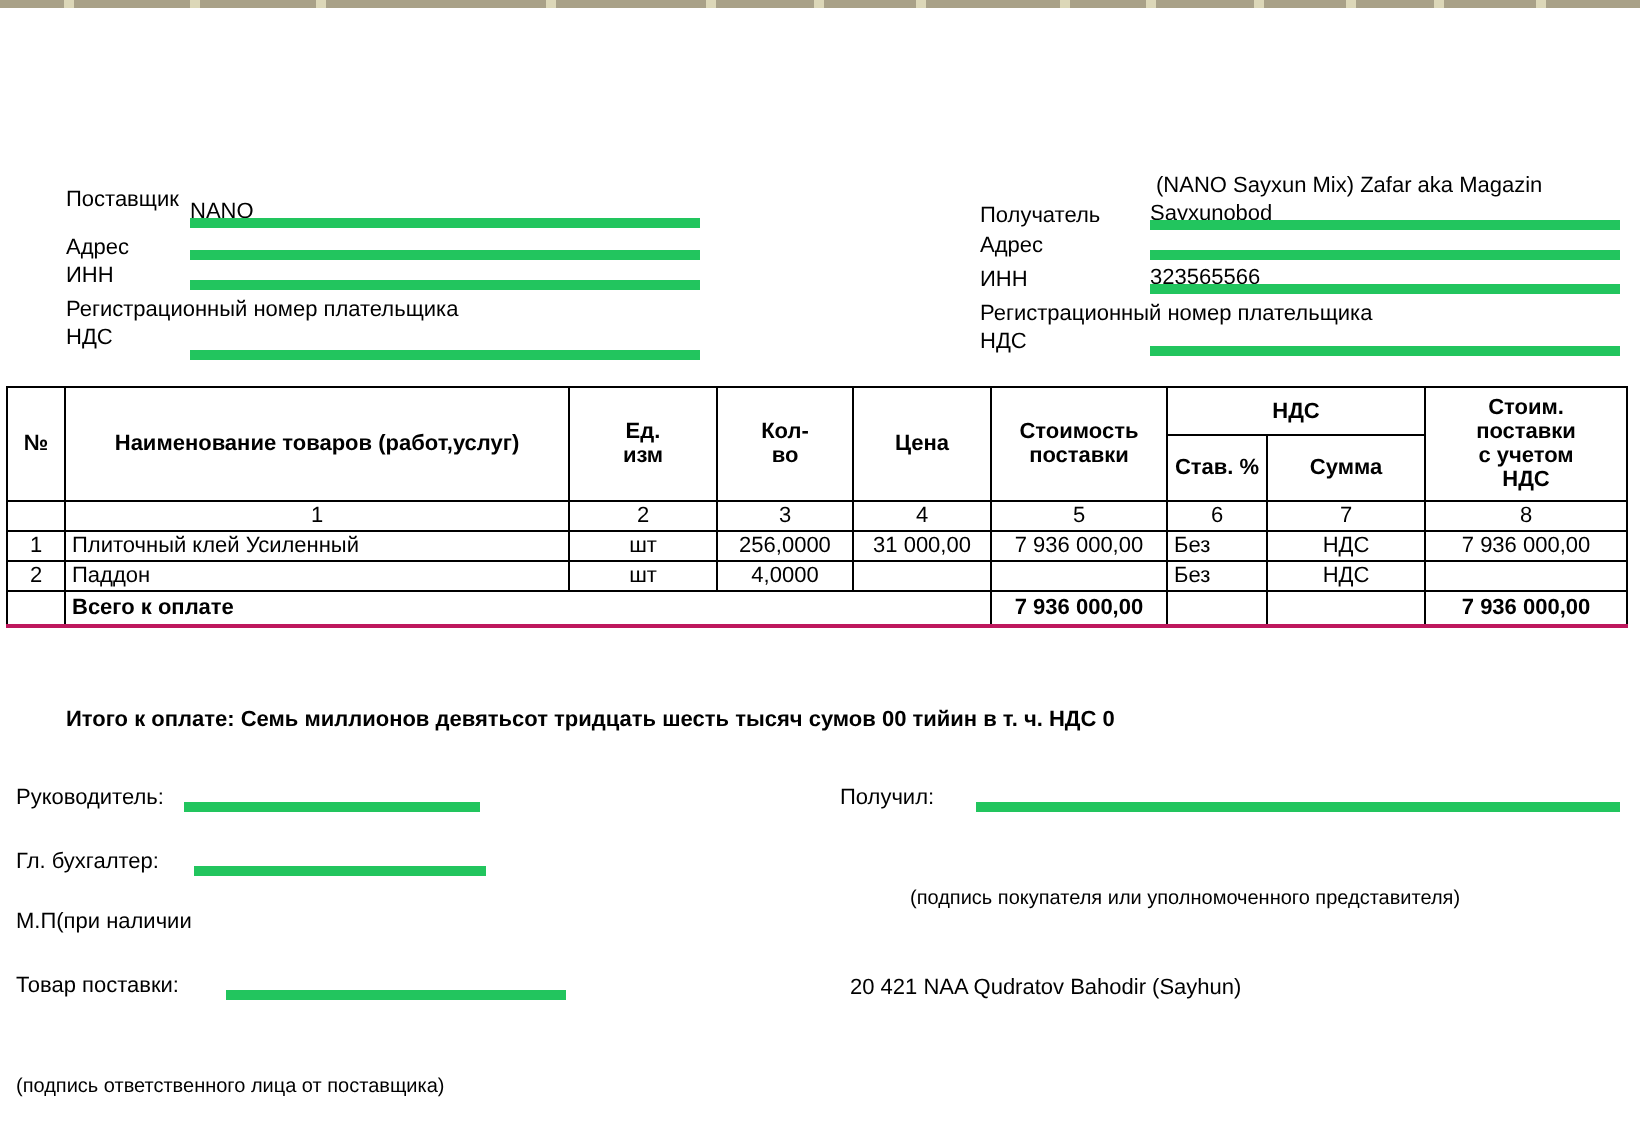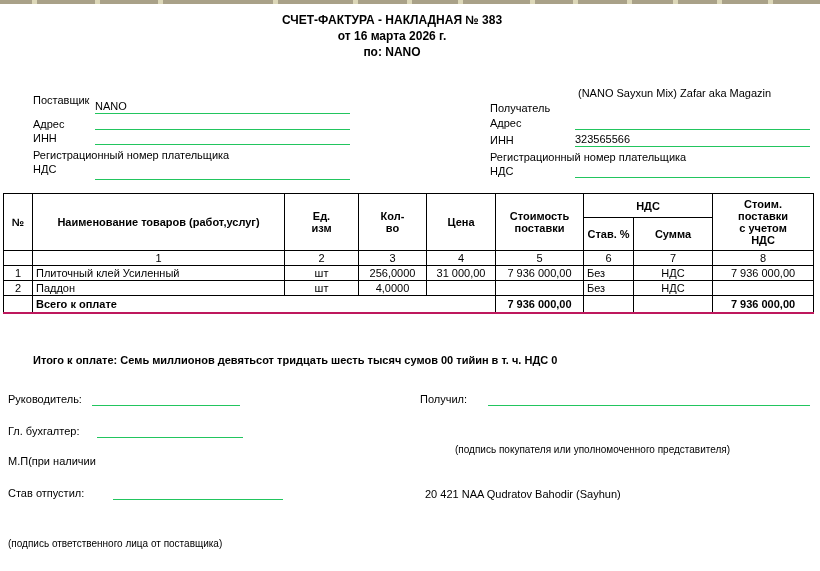--- a/index.html
+++ b/index.html
@@ -12,21 +12,21 @@
   .edge-gap { position:absolute; top:0; width:5px; height:4px; background:#dcd7b8; }
 
   .abs { position:absolute; }
   .t11 { font-size:11px; line-height:13px; }
   .t10 { font-size:10px; line-height:12px;margin-top:36px; }
   .b { font-weight:bold; }
 
   .title-wrap { position:absolute; left:0; top:12px; width:784px; text-align:center; }
   .title-line { font-size:12px; line-height:16px; font-weight:bold; }
 
-  .field { position:absolute; border-bottom:1px solid #22c55e; font-size:11px; line-height:13px; height:14px; white-space:nowrap; overflow:hidden; }
+  .field { position:absolute; border-bottom:5px solid #22c55e; font-size:11px; line-height:13px; height:14px; white-space:nowrap; overflow:hidden; }
 
   table.inv { position:absolute; left:3px; top:193px; width:810px; border-collapse:collapse; table-layout:fixed; }
   table.inv th, table.inv td { border:1px solid #000; font-size:11px; line-height:12px; padding:1px 3px; overflow:hidden; }
   table.inv th { font-weight:bold; text-align:center; vertical-align:middle; white-space:pre-line; }
   td.num  { text-align:center; white-space:nowrap; }
   td.ctr  { text-align:center; }
   td.lft  { text-align:left; white-space:nowrap; }
   tr.numrow td { text-align:center; height:15px; padding:0 3px; }
   tr.datarow td { height:15px; }
   tr.totalrow td { height:17px; font-weight:bold; border-bottom:2px solid #be185d; }
@@ -47,38 +47,34 @@
     <div class="edge-gap" style="left:407px"></div>
     <div class="edge-gap" style="left:458px"></div>
     <div class="edge-gap" style="left:530px"></div>
     <div class="edge-gap" style="left:573px"></div>
     <div class="edge-gap" style="left:627px"></div>
     <div class="edge-gap" style="left:673px"></div>
     <div class="edge-gap" style="left:717px"></div>
     <div class="edge-gap" style="left:768px"></div>
   </div>
 
-  <div class="title-wrap">
-    <div class="title-line">СЧЕТ-ФАКТУРА - НАКЛАДНАЯ № 383</div>
-    <div class="title-line">от 16 марта 2026 г.</div>
-    <div class="title-line">по: NANO</div>
-  </div>
 
   <div class="abs t11" style="left:33px; top:94px;">Поставщик</div>
   <div class="field" style="left:95px; top:100px; width:255px;">NANO</div>
   <div class="abs t11" style="left:33px; top:118px;">Адрес</div>
   <div class="field" style="left:95px; top:116px; width:255px;"></div>
   <div class="abs t11" style="left:33px; top:132px;">ИНН</div>
   <div class="field" style="left:95px; top:131px; width:255px;"></div>
   <div class="abs t11" style="left:33px; top:149px;">Регистрационный номер плательщика</div>
   <div class="abs t11" style="left:33px; top:163px;">НДС</div>
   <div class="field" style="left:95px; top:166px; width:255px;"></div>
 
   <div class="abs t11" style="left:578px; top:87px;">(NANO Sayxun Mix) Zafar aka Magazin</div>
   <div class="abs t11" style="left:490px; top:102px;">Получатель</div>
+  <div class="field" style="left:575px; top:101px; width:235px;">Sayxunobod</div>
   <div class="abs t11" style="left:490px; top:117px;">Адрес</div>
   <div class="field" style="left:575px; top:116px; width:235px;"></div>
   <div class="abs t11" style="left:490px; top:134px;">ИНН</div>
   <div class="field" style="left:575px; top:133px; width:235px;">323565566</div>
   <div class="abs t11" style="left:490px; top:151px;">Регистрационный номер плательщика</div>
   <div class="abs t11" style="left:490px; top:165px;">НДС</div>
   <div class="field" style="left:575px; top:164px; width:235px;"></div>
 
   <table class="inv">
     <colgroup>
@@ -160,21 +156,21 @@
   <div class="abs t11 b" style="left:33px; top:354px;">Итого к оплате: Семь миллионов девятьсот тридцать шесть тысяч сумов 00 тийин  в т. ч. НДС 0</div>
 
   <div class="abs t11" style="left:8px; top:393px;">Руководитель:</div>
   <div class="field" style="left:92px; top:392px; width:148px;"></div>
 
   <div class="abs t11" style="left:8px; top:425px;">Гл. бухгалтер:</div>
   <div class="field" style="left:97px; top:424px; width:146px;"></div>
 
   <div class="abs t11 clip" style="left:8px; top:455px; width:96px;">М.П(при наличии</div>
 
-  <div class="abs t11" style="left:8px; top:487px;">Став  отпустил:</div>
+  <div class="abs t11" style="left:8px; top:487px;">Товар  поставки:</div>
   <div class="field" style="left:113px; top:486px; width:170px;"></div>
   <div class="abs t10" style="left:8px; top:502px;">(подпись ответственного лица от поставщика)</div>
 
   <div class="abs t11" style="left:420px; top:393px;">Получил:</div>
   <div class="field" style="left:488px; top:392px; width:322px;"></div>
   <div class="abs t10" style="left:455px; top:408px;">(подпись покупателя или уполномоченного представителя)</div>
 
   <div class="abs t11" style="left:425px; top:488px;">20 421 NAA Qudratov Bahodir (Sayhun)</div>
 
 </div>

